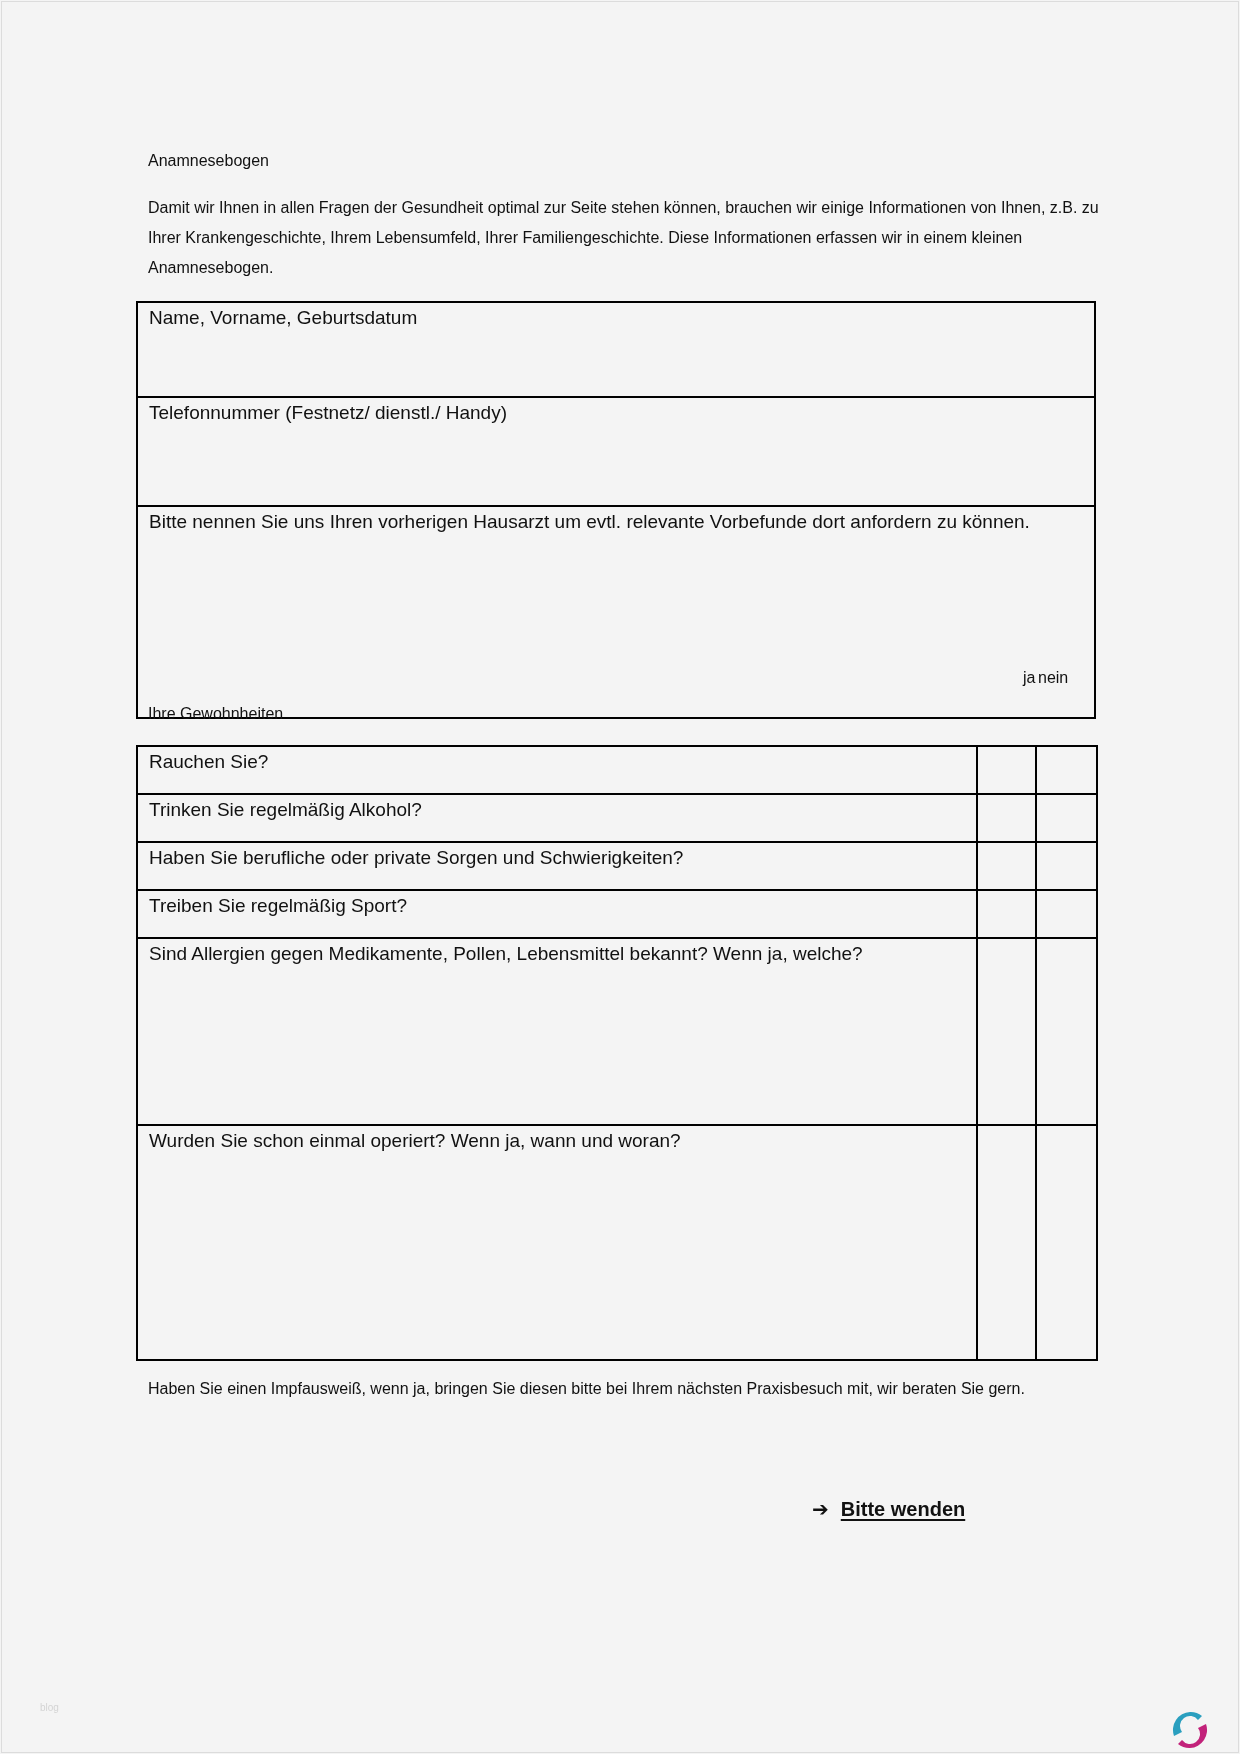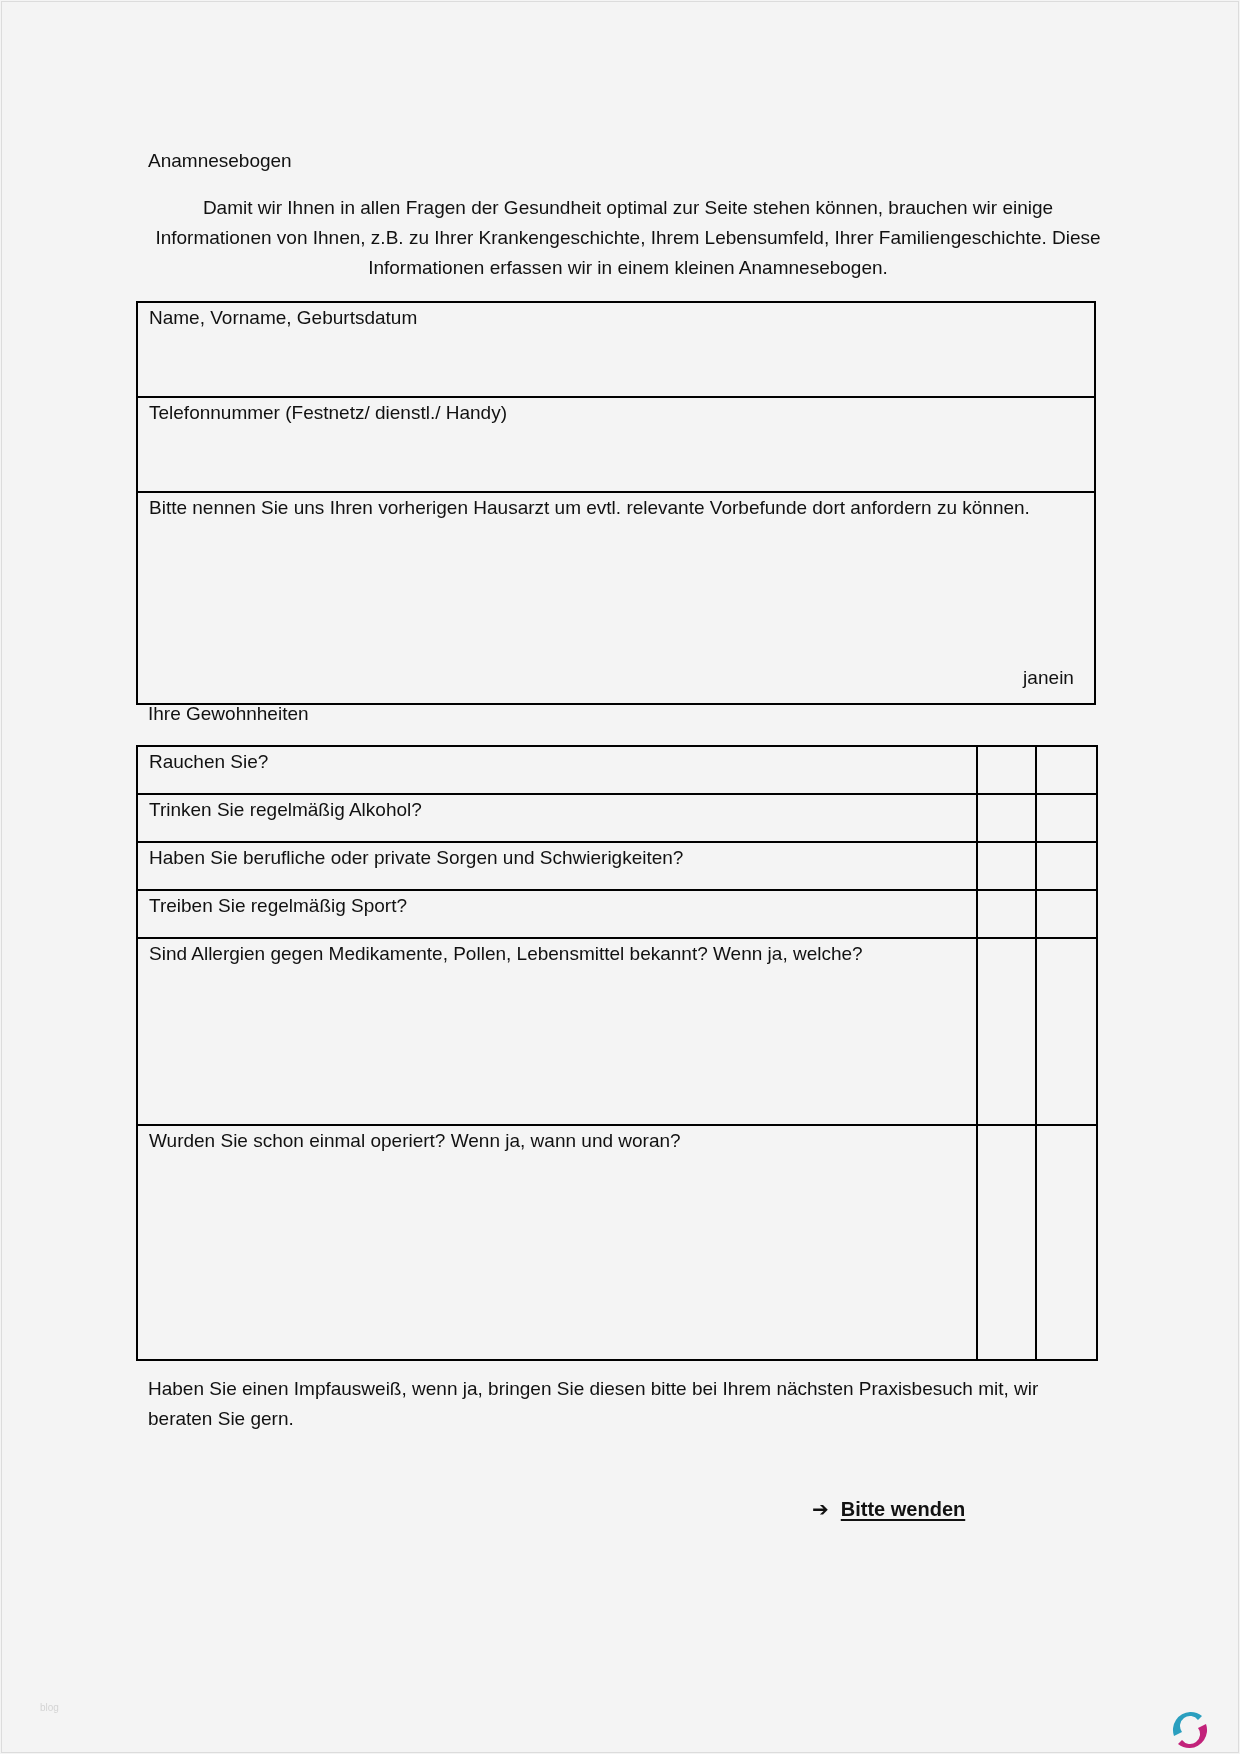--- a/index.html
+++ b/index.html
@@ -9,23 +9,23 @@
       position: relative;
       overflow: hidden;
       font-family: "Liberation Sans", "DejaVu Sans", sans-serif;
       color: #111;
     }
     .page-border {
       position: absolute; left: 1px; top: 1px; right: 1px; bottom: 1px;
       border: 1px solid #dcdcdc;
       pointer-events: none;
     }
-    .text { font-size: 19px; line-height: 30px; }
+    .text { font-size: 16px; line-height: 30px; }
     #doc-title { position: absolute; left: 148px; top: 146px; }
-    #intro { position: absolute; left: 148px; top: 193px; width: 960px; text-align: center; }
+    #intro { position: absolute; left: 148px; top: 193px; width: 960px; }
     .tbl {
       position: absolute; left: 136px; width: 960px;
       border-collapse: collapse;
       table-layout: fixed;
     }
     .tbl td {
       border: 2px solid #000;
       vertical-align: top;
       padding: 0 0 12px 11px;
       font-size: 19px; line-height: 30px;
@@ -56,21 +56,21 @@
 <div class="page-border"></div>
 
 <div id="doc-title" class="text">Anamnesebogen</div>
 <div id="intro" class="text">Damit wir Ihnen in allen Fragen der Gesundheit optimal zur Seite stehen können, brauchen wir einige Informationen von Ihnen, z.B. zu Ihrer Krankengeschichte, Ihrem Lebensumfeld, Ihrer Familiengeschichte. Diese Informationen erfassen wir in einem kleinen Anamnesebogen.</div>
 
 <table id="info-table" class="tbl">
   <tbody>
       <tr style="height:95px">
     <td><span>Name, Vorname, Geburtsdatum</span></td>
   </tr>
-  <tr style="height:95px">
+  <tr style="height:109px">
     <td><span>Telefonnummer (Festnetz/ dienstl./ Handy)</span></td>
   </tr>
   <tr style="height:212px">
     <td><span>Bitte nennen Sie uns Ihren vorherigen Hausarzt um evtl. relevante Vorbefunde dort anfordern zu können.</span></td>
   </tr>
 </tbody>
   </table>
 
 <div id="habits-label" class="text">Ihre Gewohnheiten</div>
 <div id="col-ja" class="text">ja</div>

